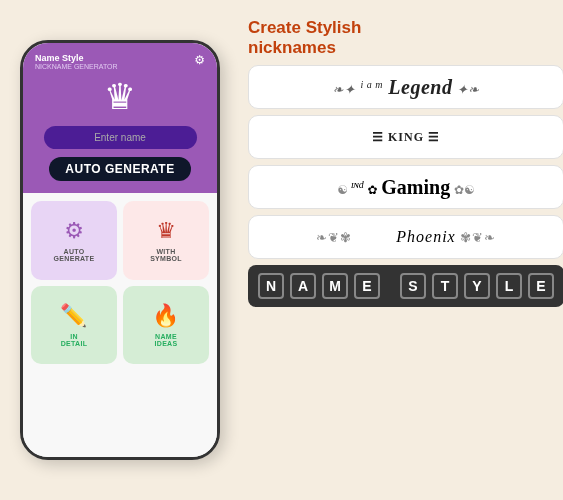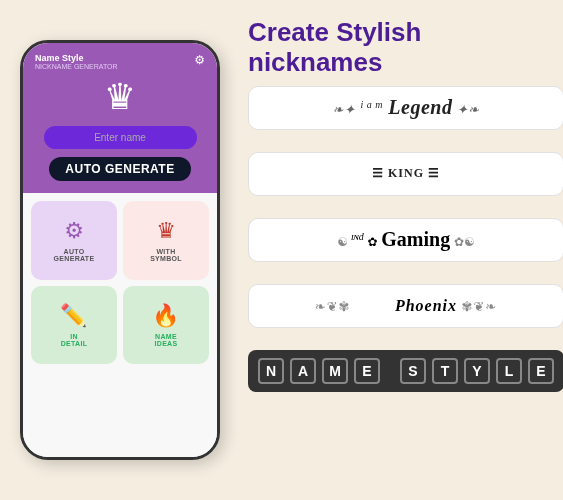--- a/index.html
+++ b/index.html
@@ -72,21 +72,21 @@
       font-size: 12px;
     }
 
     .crown-icon-large {
       font-size: 36px;
       color: #fff;
       margin-bottom: 8px;
     }
 
     .name-input {
-      background: #6d28d9;
+      background: #4c1d95;
       border-radius: 20px;
       padding: 6px 14px;
       font-size: 10px;
       color: #aaa;
       text-align: center;
       width: 90%;
       margin-bottom: 8px;
     }
 
     .auto-generate-btn {
@@ -152,31 +152,31 @@
     
     .right-section {
       flex: 1;
       display: flex;
       flex-direction: column;
       padding: 18px 16px 16px 8px;
       gap: 8px;
     }
 
     .headline {
-      font-size: 26px;
+      font-size: 17px;
       font-weight: 900;
-      color: #4c1d95;
+      color: #c2410c;
       line-height: 1.15;
       text-align: left;
     }
 
     .nickname-cards {
       display: flex;
       flex-direction: column;
-      gap: 22px;
+      gap: 6px;
       flex: 1;
     }
 
     .nick-card {
       background: #fff;
       border-radius: 10px;
       border: 1.5px solid #e0e0e0;
       display: flex;
       align-items: center;
       justify-content: center;
@@ -324,21 +324,21 @@
         <span style="font-size:10px; vertical-align:super; font-style:italic;text-align:right;">ɪɴd</span>
         <span style="font-size:12px;">✿</span>
         <span style="font-size:20px; font-weight:bold;">Gaming</span>
         <span style="color:#888; font-size:12px;"> ✿☯</span>
       </span>
     </div>
 
     <div class="nick-card">
       <span class="phoenix-text">
         <span style="color:#888; font-size:13px;">❧❦✾</span>
-        <span style="font-size:16px; font-weight:bold; font-style:italic;margin-left:40px;">Phoenix</span>
+        <span style="font-size:16px; font-weight:normal; font-style:italic;margin-left:40px;">Phoenix</span>
         <span style="color:#888; font-size:13px;">✾❦❧</span>
       </span>
     </div>
 
     <div class="name-style-bar">
       <div class="ns-letter">N</div>
       <div class="ns-letter">A</div>
       <div class="ns-letter">M</div>
       <div class="ns-letter">E</div>
       <div style="width:8px;"></div>

